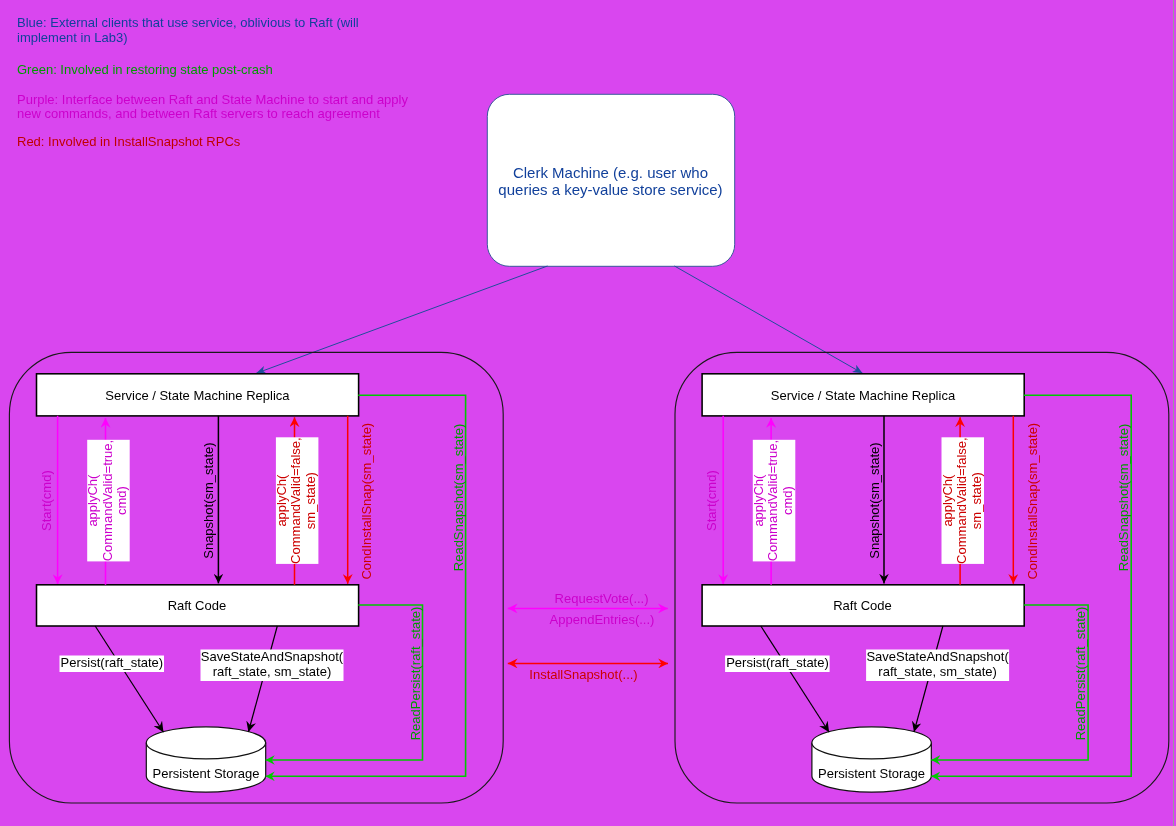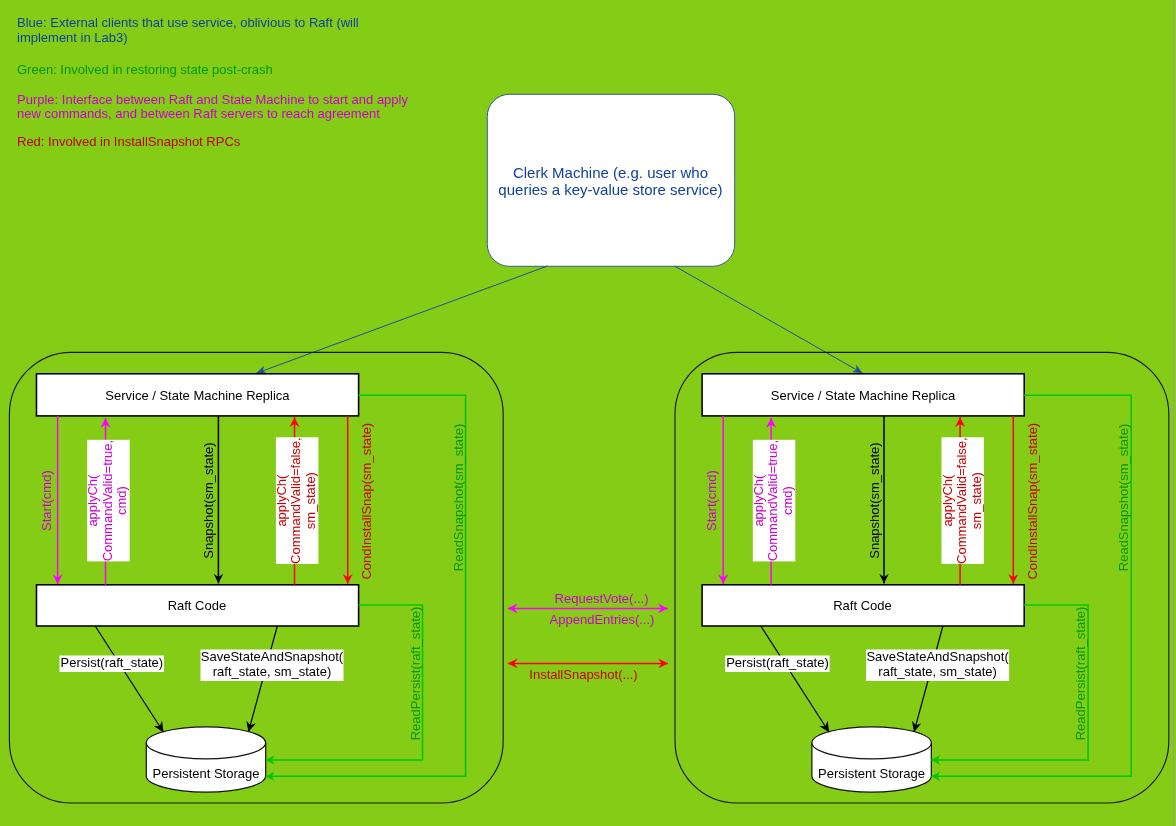--- a/index.html
+++ b/index.html
@@ -1,18 +1,18 @@
 <!DOCTYPE html>
 <html><head>
 <meta charset="utf-8">
 <title>Raft Architecture Diagram</title>
 <style>
   html,body{margin:0;padding:0;background:#ffffff;}
   body{width:1176px;height:826px;overflow:hidden;font-family:"Liberation Sans",sans-serif;}
-  #page{position:relative;width:1176px;height:826px;background:#84cc16;}
+  #page{position:relative;width:1176px;height:826px;background:#d946ef;}
   svg#diagram{display:block;position:absolute;left:0;top:0;}
   #diagram text{font-family:"Liberation Sans",sans-serif;font-size:13px;white-space:pre;}
   .bx{fill:#fff;stroke:#000;stroke-width:1.55;}
   .panel{fill:none;stroke:#1a1a1a;stroke-width:1.15;}
   .clerkbox{fill:#fff;stroke:#2F5496;stroke-width:0.95;}
   .pageline{stroke:#9a9a9a;stroke-width:1;fill:none;}
   .cyl{fill:#fff;stroke:#111;stroke-width:1.2;}
 </style>
 </head>
 <body>

